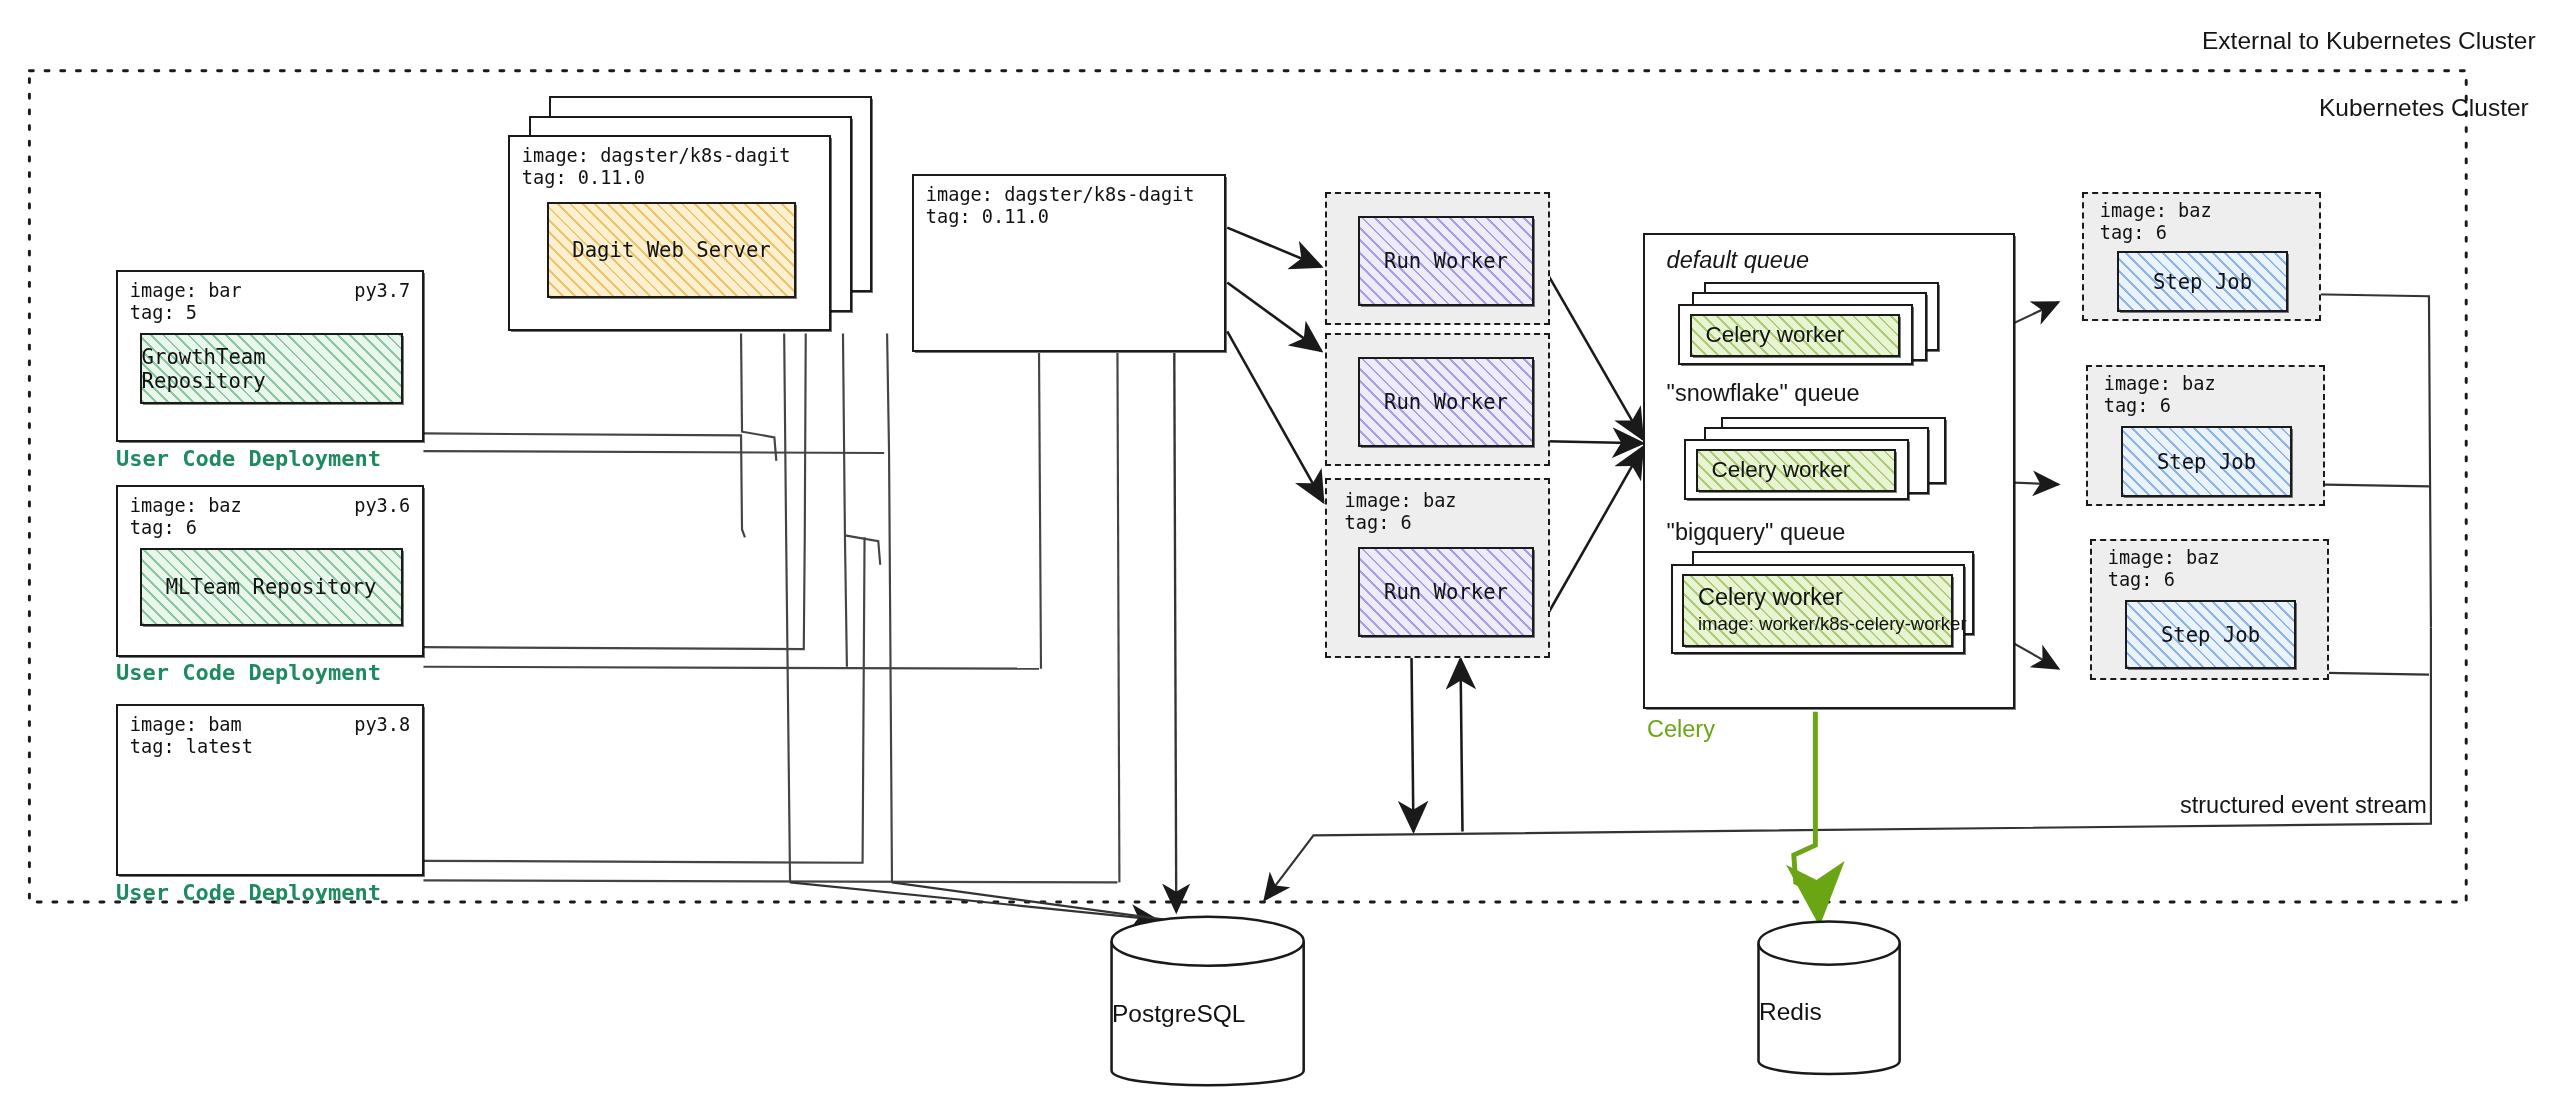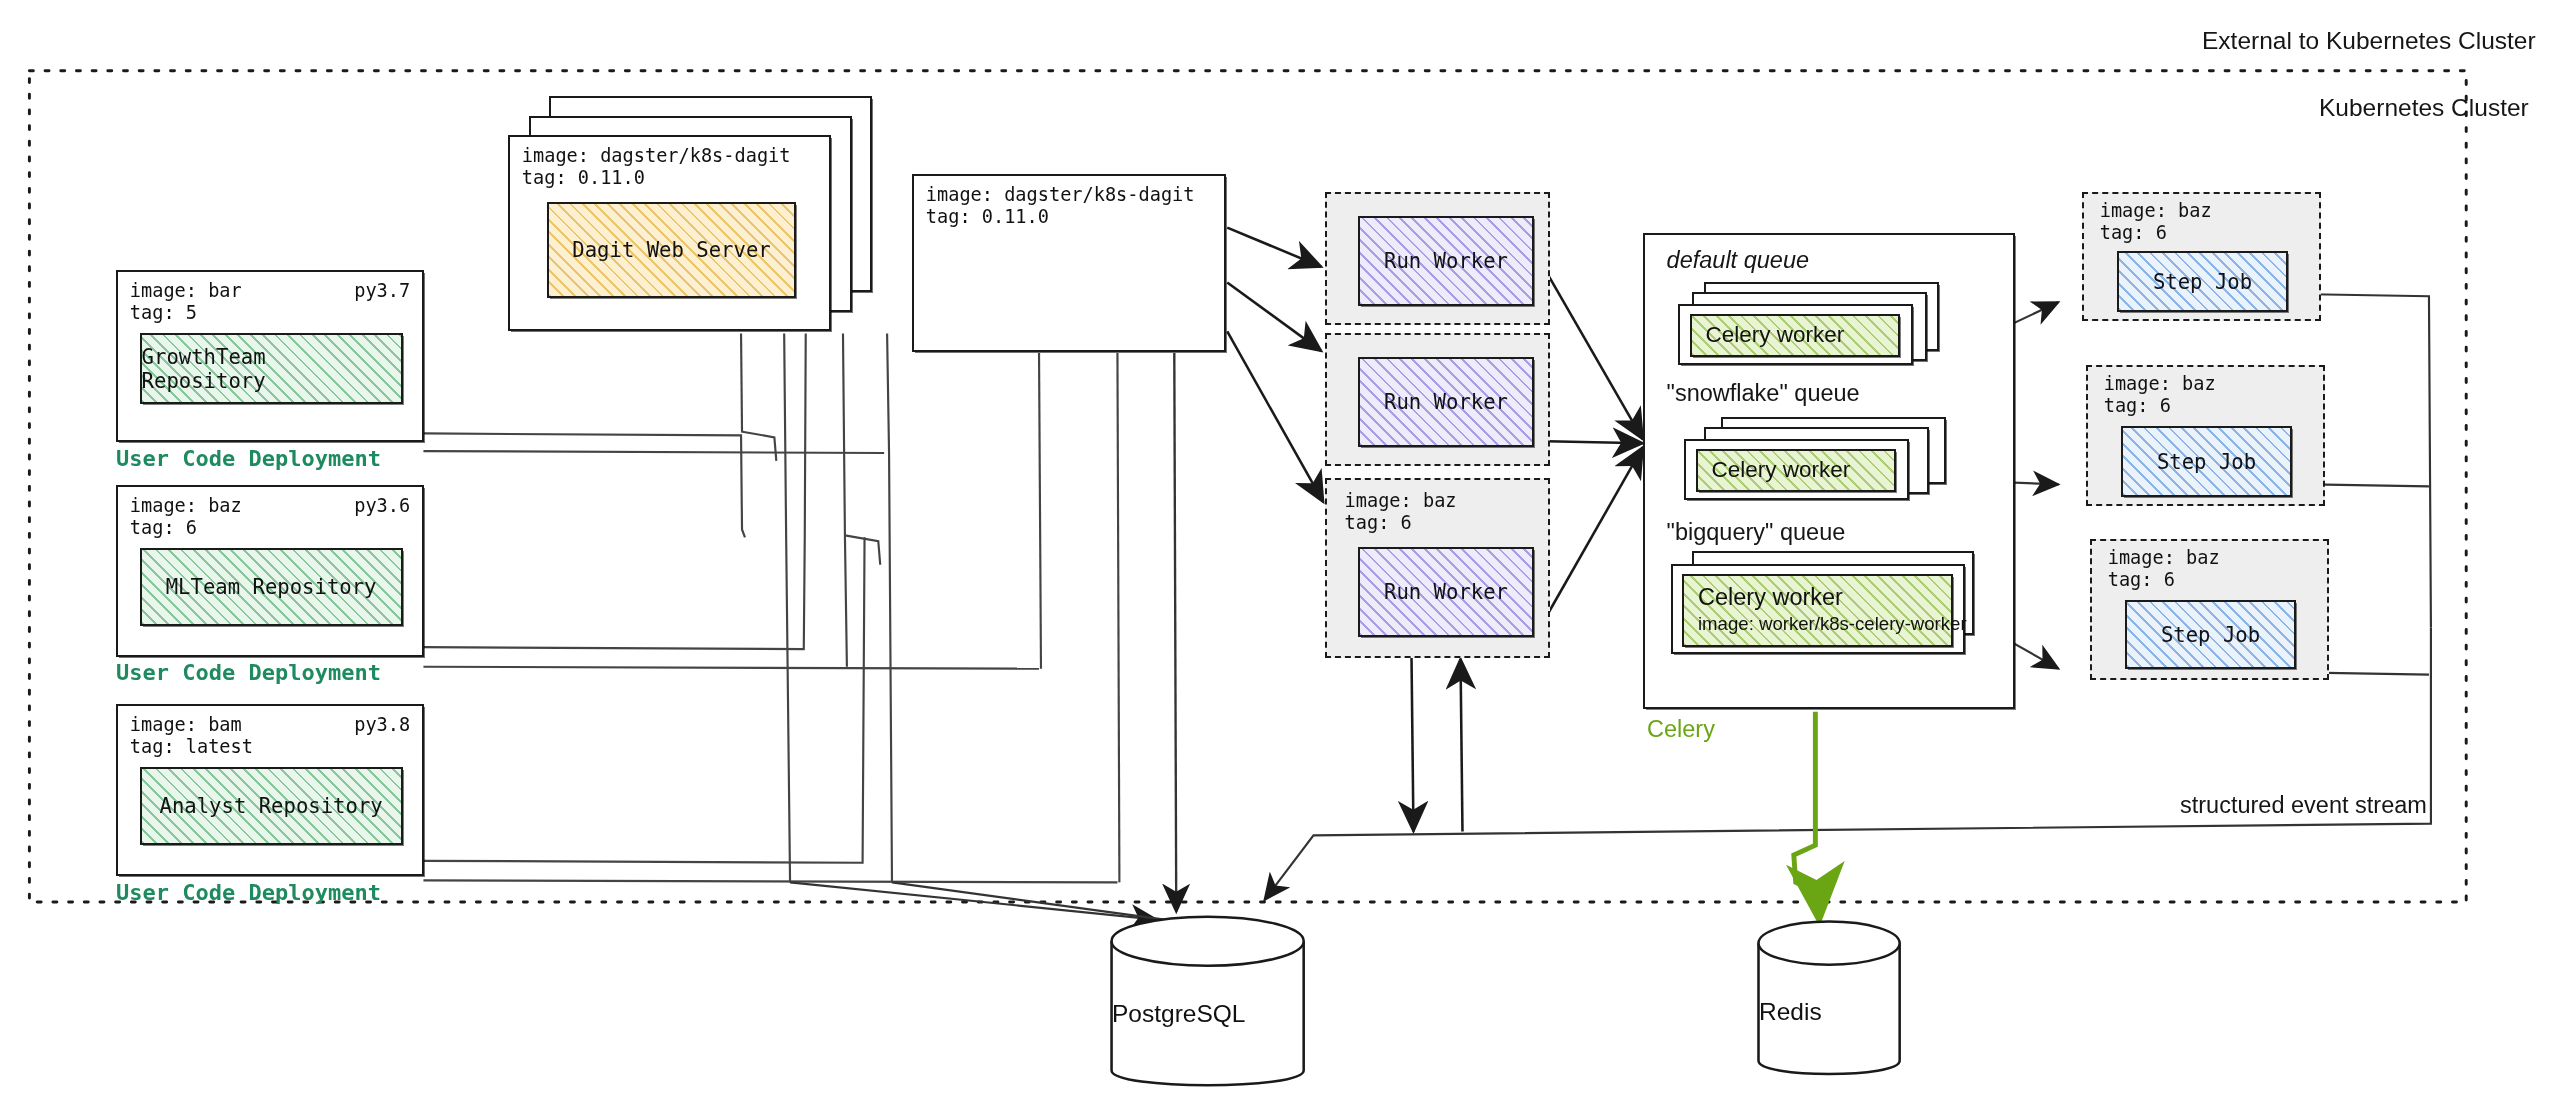--- a/index.html
+++ b/index.html
@@ -249,23 +249,20 @@
       <span>MLTeam Repository</span>
     </div>
   </div>
   <div class="caption" style="left:116px;top:660px;">User Code Deployment</div>
 
   <div class="node card" style="left:116px;top:704px;width:308px;height:172px;">
     <div class="metawrap">
       <div class="meta"><span class="py">py3.8</span><span>image: bam</span></div>
       <div class="meta"><span>tag: latest</span></div>
     </div>
-    <div class="proc hatch-green" style="left:21.6px;top:61px;width:263px;height:78px;">
-      <span>Analyst Repository</span>
-    </div>
   </div>
   <div class="caption" style="left:116px;top:880px;">User Code Deployment</div>
 
   <div class="node card stacklayer" style="left:549px;top:96px;width:323px;height:196px;"></div>
   <div class="node card stacklayer" style="left:529px;top:116px;width:323px;height:196px;"></div>
   <div class="node card" style="left:508px;top:135px;width:323px;height:196px;">
     <div class="metawrap">
       <div class="meta"><span>image: dagster/k8s-dagit</span></div>
       <div class="meta"><span>tag: 0.11.0</span></div>
     </div>

